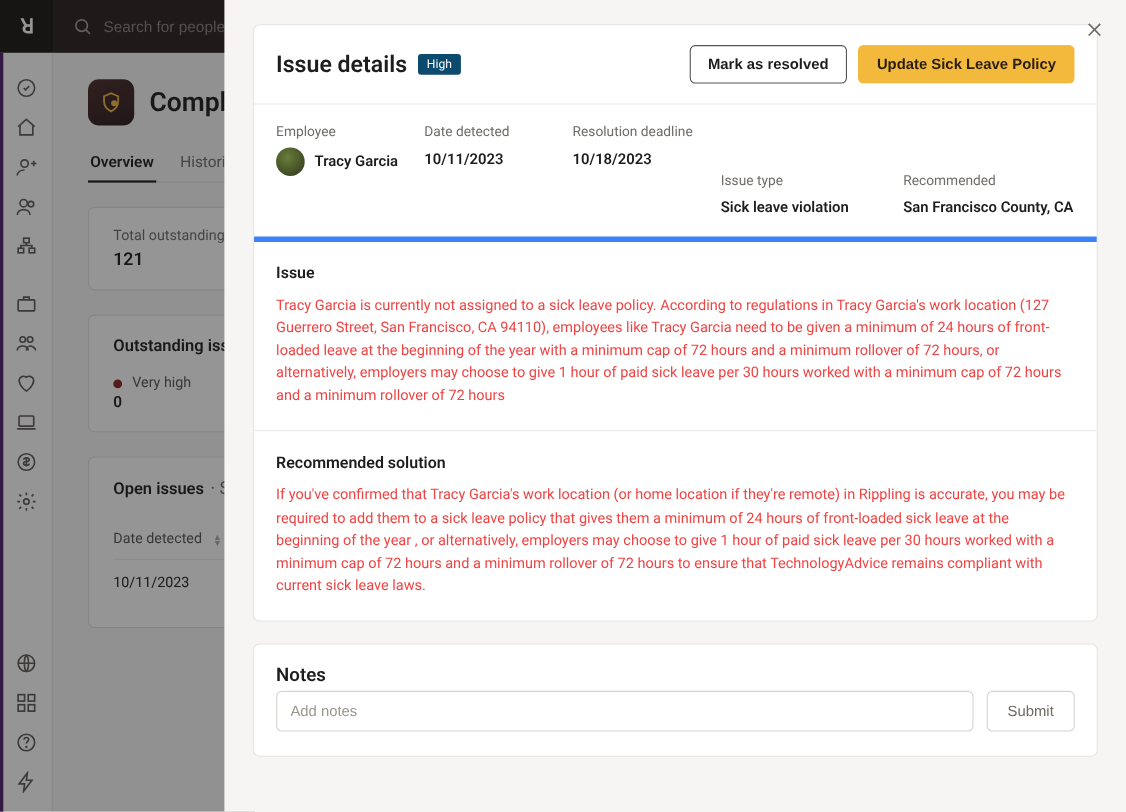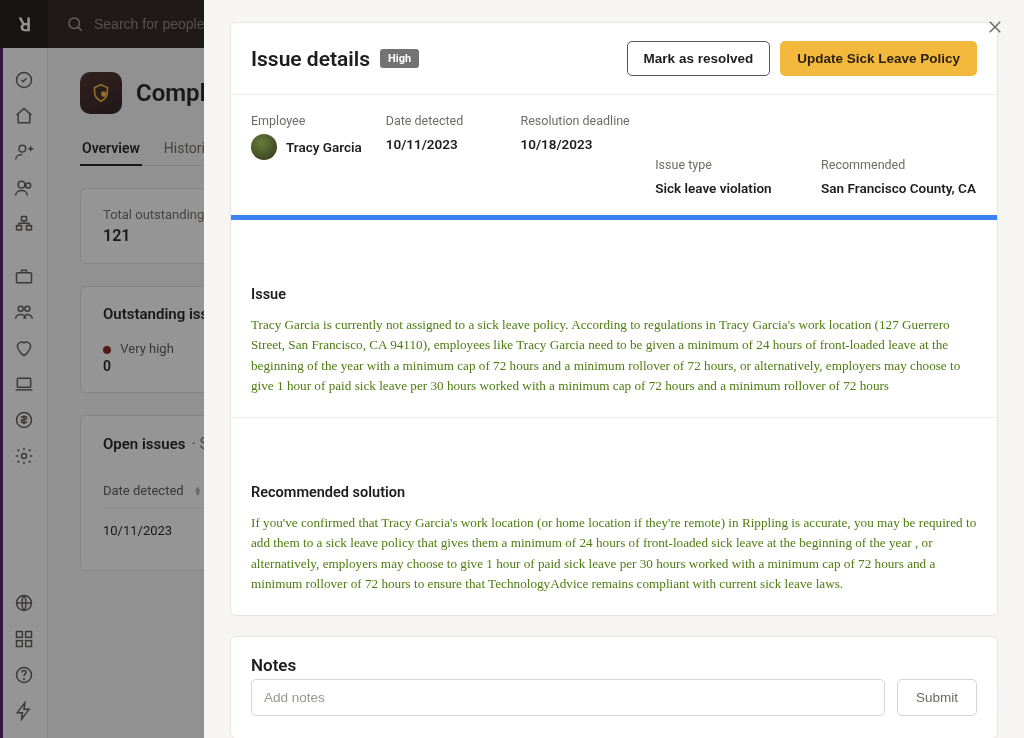--- a/index.html
+++ b/index.html
@@ -42,38 +42,38 @@
   .overlay { position:absolute; inset:0; background: rgba(20,20,20,0.45); z-index: 50; }
   
   .panel { position:absolute; top:0; right:0; bottom:0; width: 820px; background:#f6f5f4; z-index:60; padding: 22px 26px 0 26px; overflow-y:auto; }
   .panel-close { position:absolute; top:14px; right:16px; width:26px; height:26px; display:flex; align-items:center; justify-content:center; cursor:pointer; color:#6b6763; }
   .panel-close svg { width:18px; height:18px; stroke:#6b6763; stroke-width:2; fill:none; }
 
   .white-card { background:#fff; border:1px solid #e7e4e1; border-radius:6px; margin-bottom: 20px; }
   .wc-header { display:flex; align-items:center; justify-content:space-between; padding: 18px 20px; border-bottom:1px solid #eeece9; }
   .wc-title-group { display:flex; align-items:center; gap:10px; }
   .wc-title { font-size: 21px; font-weight:600; }
-  .badge-high { background:#737373; color:#fff; font-size:11px; font-weight:700; padding:3px 8px; border-radius:3px; }
+  .badge-high { background:#0c4a6e; color:#fff; font-size:11px; font-weight:400; padding:3px 8px; border-radius:3px; }
   .wc-actions { display:flex; gap:10px; }
   .btn { font-size: 13.5px; font-weight:600; padding: 9px 16px; border-radius:5px; cursor:pointer; border:1px solid transparent; }
   .btn-primary { background:#f2b93d; color:#2a1e0e; }
   .btn-secondary { background:#fff; border:1px solid #555; color:#1d1d1d; }
 
   .meta-row { display:flex; padding: 18px 20px; gap: 10px; border-bottom:5px solid #3b82f6; }
   .meta-item { flex:1 1 0; min-width:0; }
   .meta-item.wide { flex:1.25 1 0;margin-top:44px; }
   .meta-label { font-size: 12.5px; color:#6f6c68; display:block; margin-bottom:6px; }
   .meta-value { font-size: 13.5px; font-weight:600; color:#1d1d1d; }
   .employee-val { display:flex; align-items:center; gap:9px; }
   .avatar { width:26px; height:26px; border-radius:50%; background: radial-gradient(circle at 40% 35%, #6a7d3a 0%, #2d351a 100%); }
 
   .section-block { padding: 20px; border-bottom:1px solid #eeece9; }
   .section-block:last-child { border-bottom:none; }
-  .section-block h3 { font-size: 14.5px; font-weight:600; margin-bottom:12px;margin-top:46px; }
-  .section-block p { font-size: 13.2px; line-height: 1.55; color:#4d7c0f;font-family:Liberation Serif, serif; }
+  .section-block h3 { font-size: 14.5px; font-weight:600; margin-bottom:12px; }
+  .section-block p { font-size: 13.2px; line-height: 1.55; color:#ef4444; }
 
   .notes-card { padding: 18px 20px 22px; }
   .notes-title { font-size: 17px; font-weight:600; margin-bottom:4px; }
   .notes-row { display:flex; gap:12px; }
   .notes-input { flex:1; border:1px solid #d7d3cf; border-radius:5px; padding: 10px 12px; font-size:13.5px; color:#333; }
   .notes-input::placeholder { color:#9a958f; }
   .btn-submit { background:#fff; border:1px solid #d7d3cf; color:#6d6965; padding:9px 18px; border-radius:5px; font-size:13.5px; cursor:pointer; }
 
   
   .left-accent { position:absolute; top:48px; left:0; bottom:0; width:3px; background:#4b1d6b; z-index:1; }

